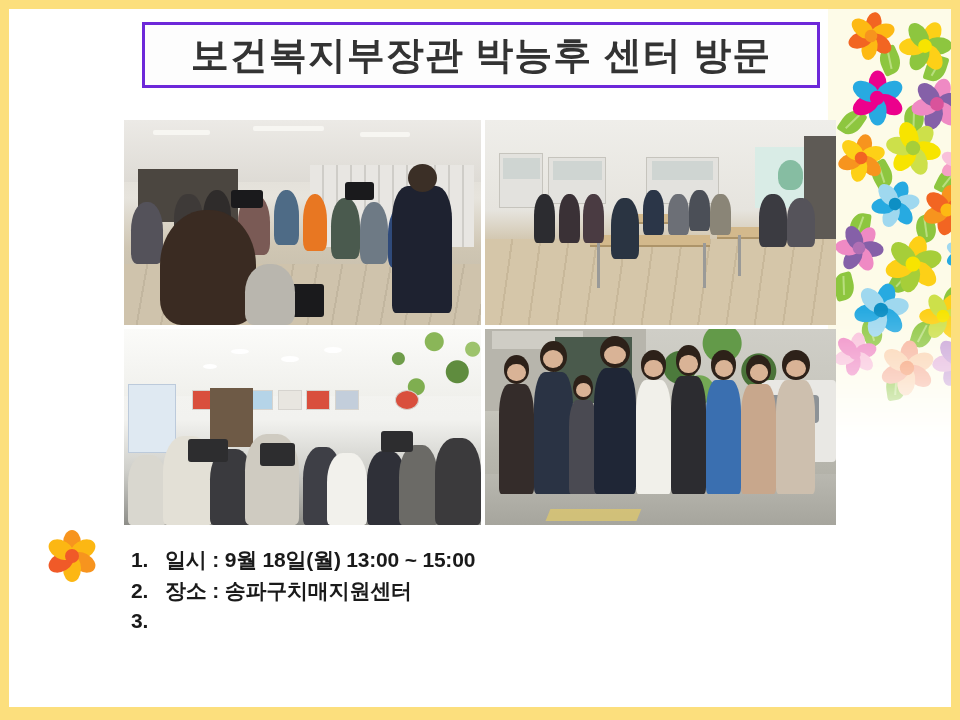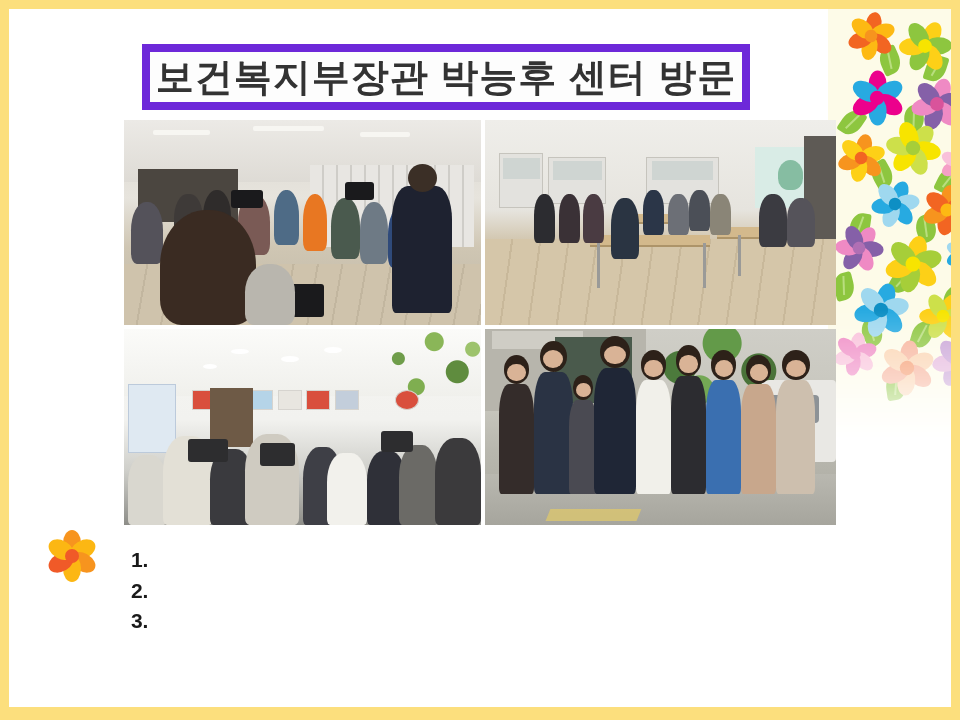--- a/index.html
+++ b/index.html
@@ -118,25 +118,25 @@
     height: 14px;
     margin: -7px 0 0 -7px;
     border-radius: 50%;
     background: #f05a28;
   }
 
   
   #title-box {
     position: absolute;
     left: 142px;
-    top: 44px;
-    width: 608px;
+    top: 22px;
+    width: 678px;
     height: 66px;
     background: #fdfdfd;
-    border: 8px solid #6d28d9;
+    border: 3px solid #6d28d9;
     box-sizing: border-box;
     display: flex;
     align-items: center;
     justify-content: center;
   }
   #title-text {
     font-size: 38px;
     font-weight: bold;
     color: #333333;
     letter-spacing: 1px;
@@ -569,22 +569,24 @@
       <div class="g" style="left:73%;width:10%;height:56%;background:#c8a78c"></div>
       <div class="g" style="left:83%;width:11%;height:58%;background:#cdbfae"></div>
       <span class="ph-label">센터 앞 단체 기념사진</span>
     </div>
 
   </div>
 
   <div id="info-list">
     <div class="info-row">
       <span class="info-num">1.</span>
+      <span class="info-text">일시 : 9월 18일(월) 13:00 ~ 15:00</span>
     </div>
     <div class="info-row">
       <span class="info-num">2.</span>
+      <span class="info-text">장소 : 송파구치매지원센터</span>
     </div>
     <div class="info-row">
       <span class="info-num">3.</span>
     </div>
   </div>
 
 </div>
 
 </body></html>

